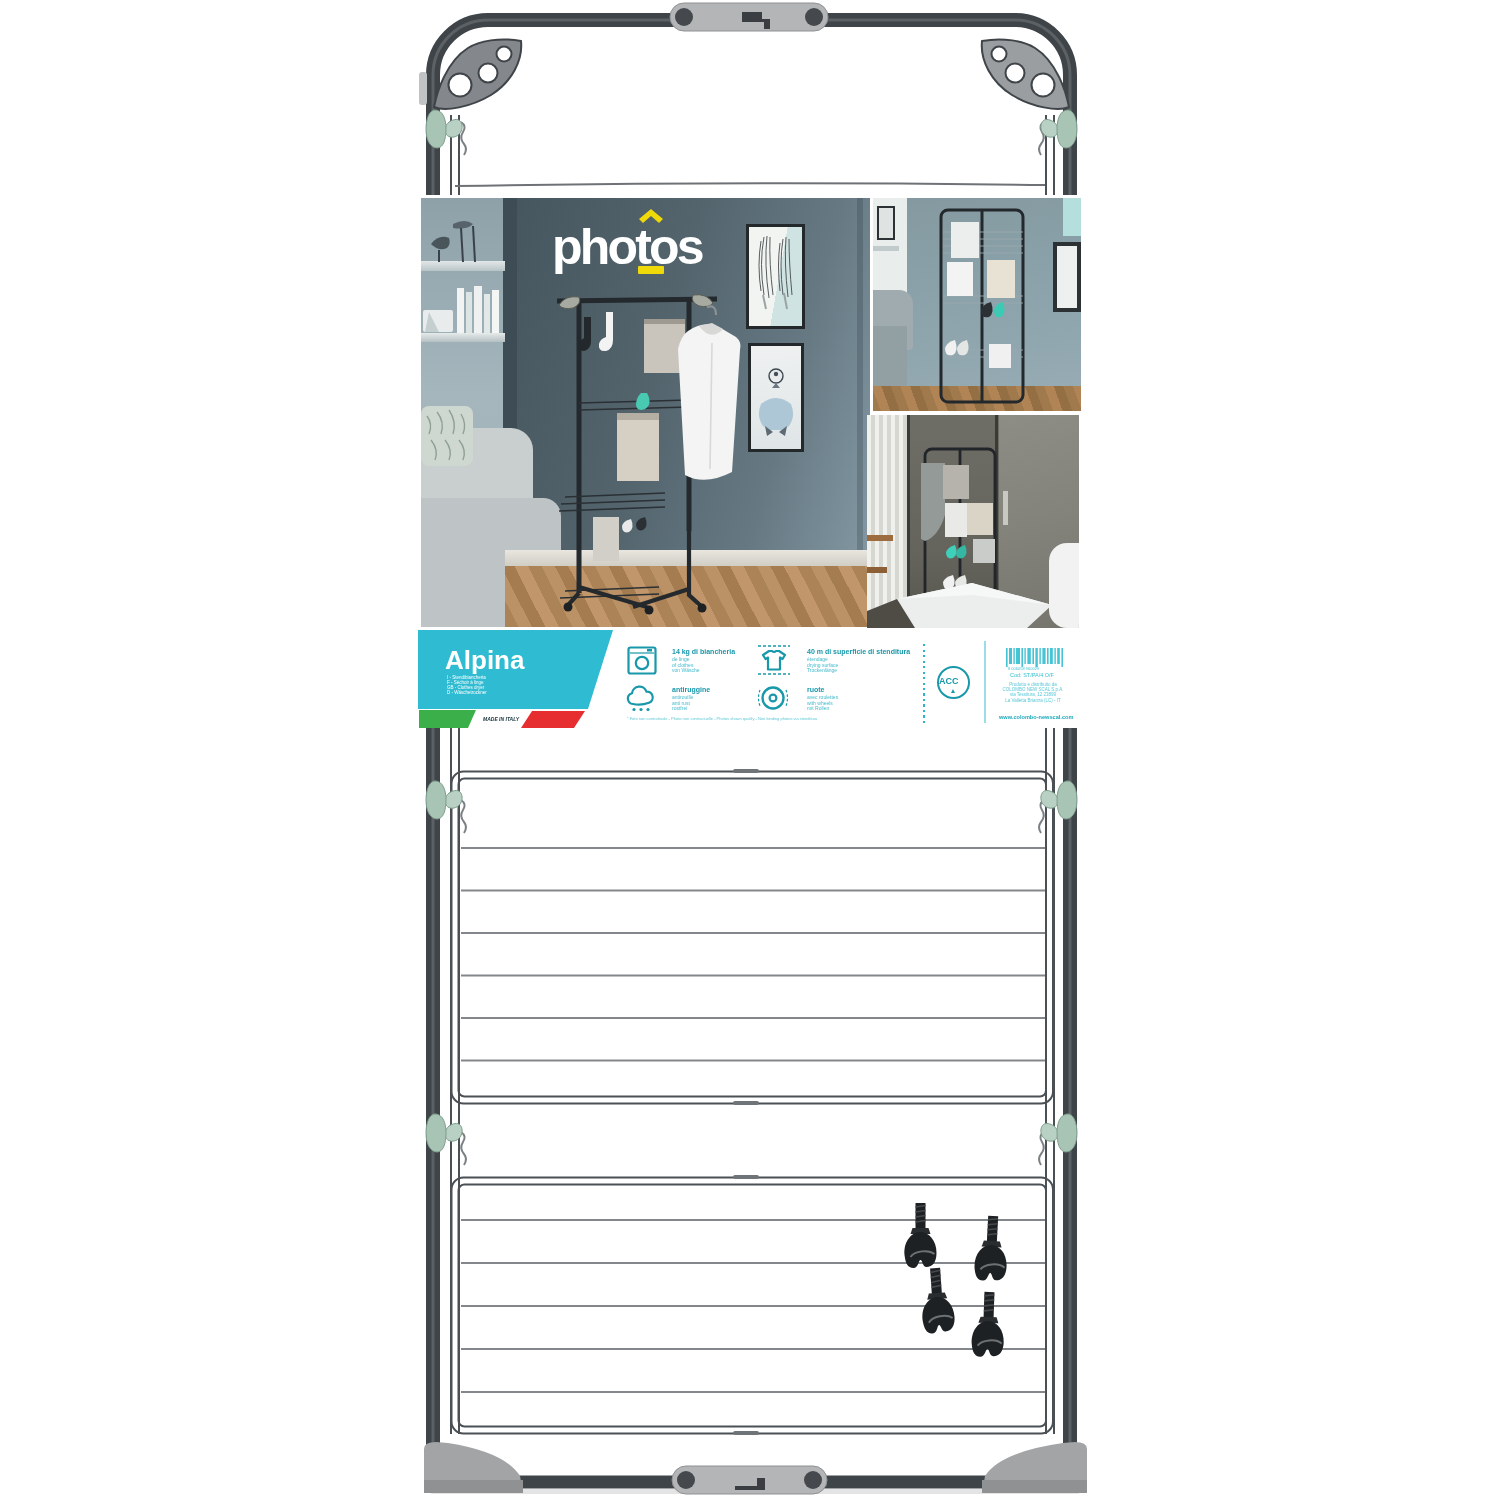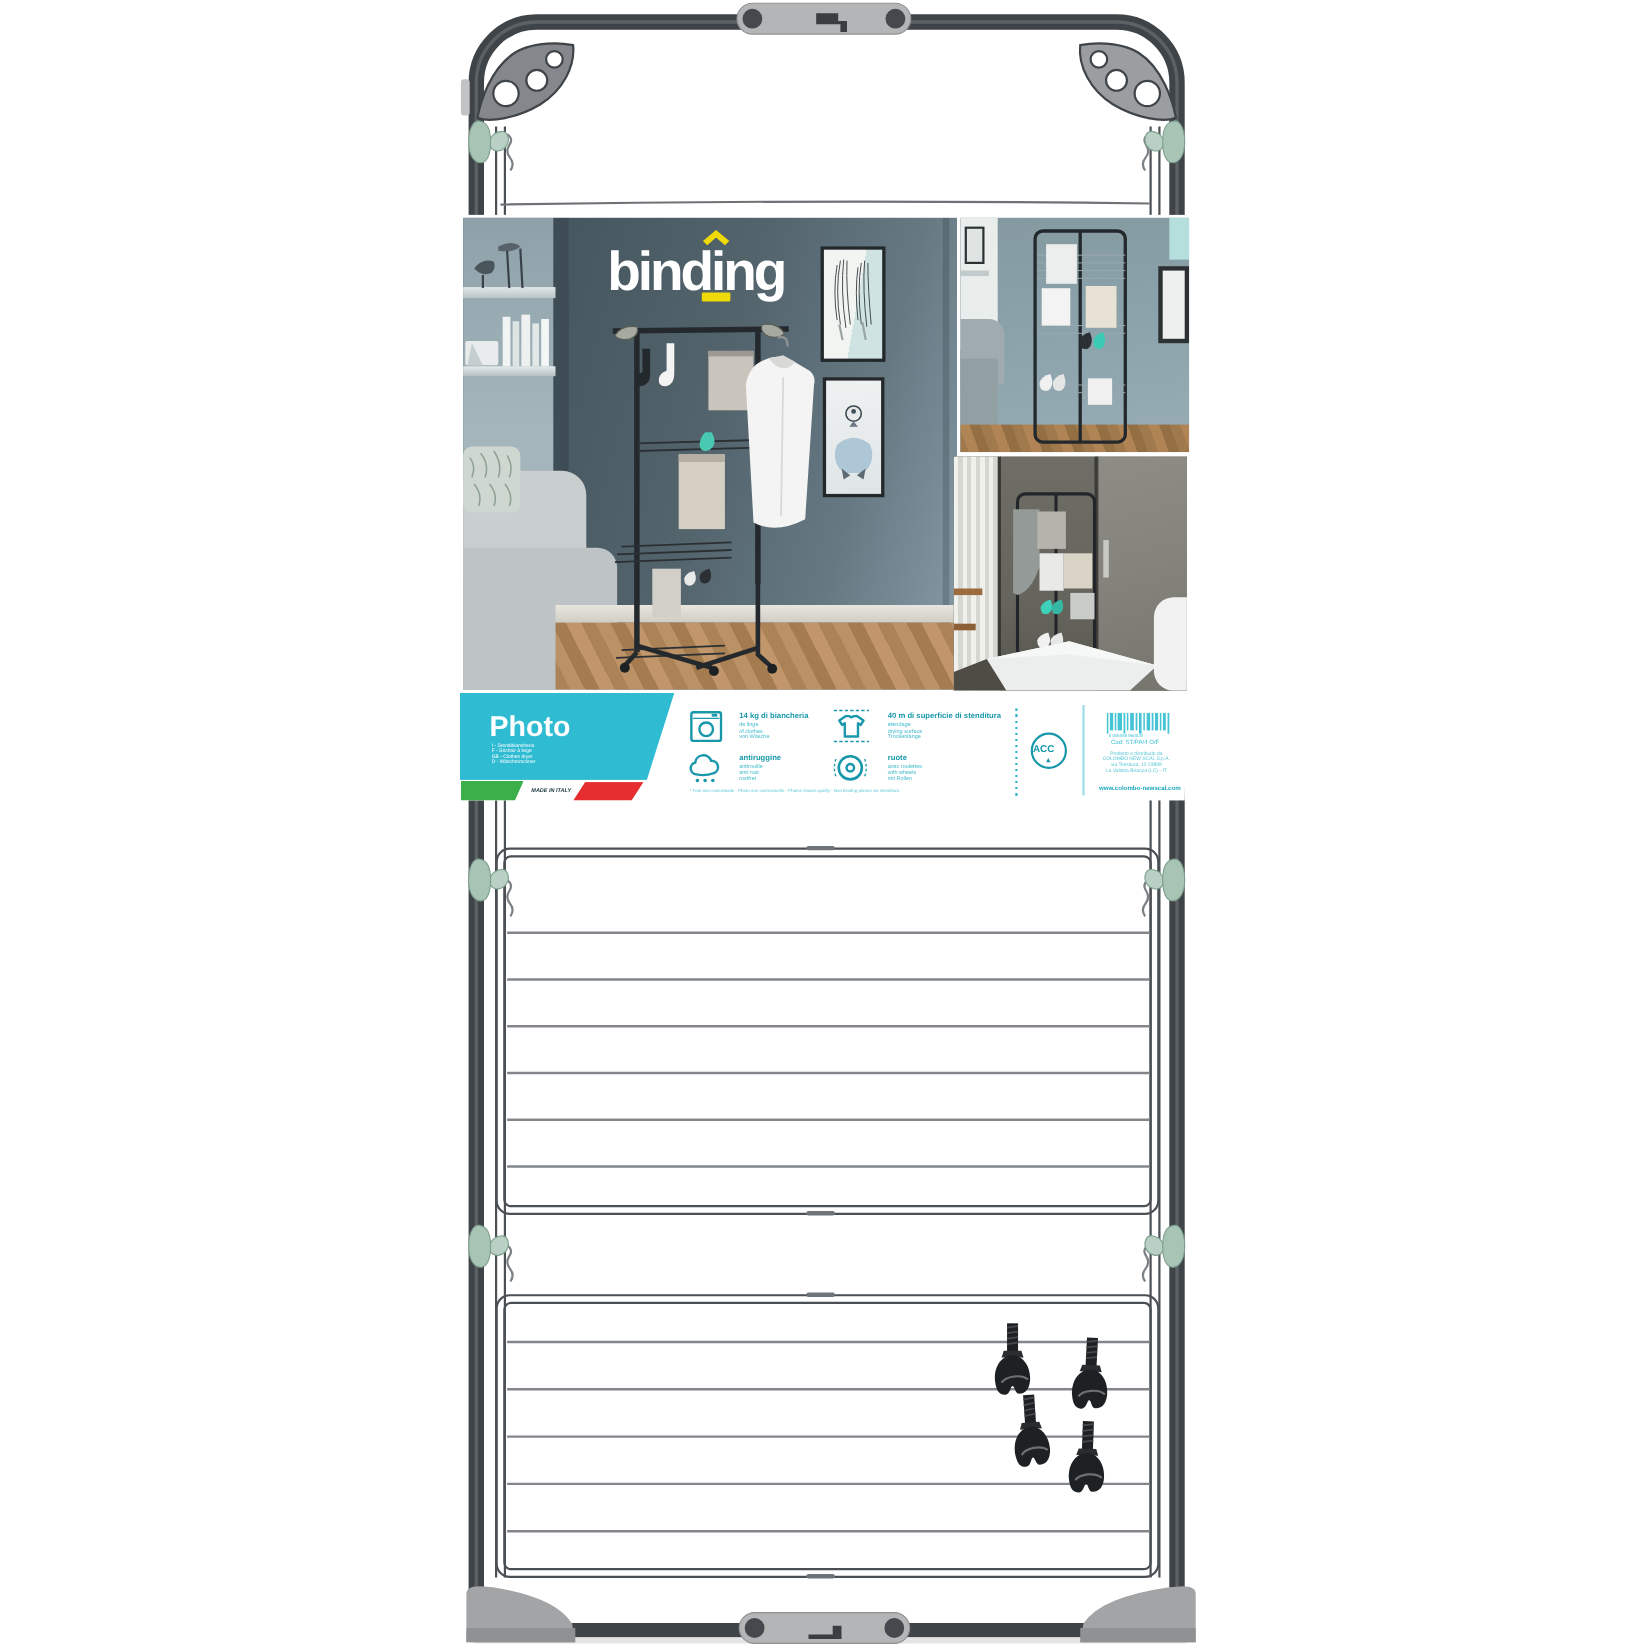--- a/index.html
+++ b/index.html
@@ -209,21 +209,21 @@
     <div class="abs" style="left:436px;top:0;width:6px;height:380px;background:rgba(40,55,63,0.25);"></div>
 
     <div class="abs" style="left:84px;top:352px;width:365px;height:16px;background:linear-gradient(180deg,#e8e6de,#cfcdc4);"></div>
 
     <div class="abs" style="left:84px;top:368px;width:365px;height:61px;background:repeating-linear-gradient(63deg,#ac8257 0 12px,#bb9266 12px 24px,#a57b50 24px 36px,#c0966a 36px 48px);"></div>
 
     <svg class="abs" style="left:216px;top:9px;" width="28" height="17" viewBox="0 0 28 17">
       <path d="M2,12 L14,2 L26,12 L22,16 L14,9 L6,16 Z" fill="#efd908"></path>
     </svg>
 
-    <div class="logo" style="left:131px;top:20px;font-size:50px;">binding</div>
+    <div class="logo" style="left:131px;top:20px;font-size:50px;">photos</div>
 
     <div class="abs" style="left:217px;top:68px;width:26px;height:8px;background:#efd908;border-radius:1px;"></div>
 
     <div class="abs" style="left:325px;top:26px;width:59px;height:105px;background:#23282b;"></div>
     <div class="abs" style="left:328px;top:29px;width:53px;height:99px;background:linear-gradient(100deg,#f2f4f2 0 55%,#cfe3e2 55% 100%);"></div>
     <svg class="abs" style="left:328px;top:29px;" width="53" height="99" viewBox="0 0 53 99">
       <g stroke="#454b4e" stroke-width="0.9" fill="none">
         <path d="M15,10 q-5,26 0,58 M18,9 q-3,28 2,62 M21,10 q-1,26 3,58 M12,14 q-4,24 0,50"></path>
         <path d="M34,12 q-4,24 0,56 M37,10 q-2,26 2,60 M40,12 q0,24 3,56 M31,16 q-3,22 0,48"></path>
       </g>
@@ -376,21 +376,21 @@
       <path d="M0,63 L30,34 L105,18 L185,40 L160,63 Z" fill="#eceeee"></path>
       <path d="M30,34 L105,18 L185,40 L105,30 Z" fill="#f6f7f7"></path>
       <path d="M0,63 L0,46 L30,34 L48,63 Z" fill="#4f4c45"></path>
     </svg>
 
     <div class="abs" style="left:182px;top:128px;width:40px;height:85px;background:#f1f2f1;border-radius:18px 0 0 18px;"></div>
   </div>
 
   <div class="abs" style="left:0;top:435px;width:195px;height:79px;background:#2fbcd2;clip-path:polygon(0 0,195px 0,170px 79px,0 79px);"></div>
 
-  <div class="abs" style="left:27px;top:450px;color:#fff;font-weight:bold;font-size:26px;">Photo</div>
+  <div class="abs" style="left:27px;top:450px;color:#fff;font-weight:bold;font-size:26px;">Alpina</div>
 
   <div class="abs lang" style="left:29px;top:481px;">I - Stendibiancheria<br>F - Séchoir à linge<br>GB - Clothes dryer<br>D - Wäschetrockner</div>
 
   <div class="abs" style="left:1px;top:515px;width:57px;height:18px;background:#3bb04a;clip-path:polygon(0 0,57px 0,49px 18px,0 18px);"></div>
 
   <div class="abs" style="left:103px;top:516px;width:64px;height:17px;background:#e62e30;clip-path:polygon(11px 0,64px 0,53px 17px,0 17px);"></div>
 
   <div class="abs" style="left:65px;top:521px;font-size:5px;font-weight:bold;font-style:italic;color:#17333c;">MADE IN ITALY</div>
 
   <svg class="abs" style="left:209px;top:451px;" width="30" height="29" viewBox="0 0 30 29">

